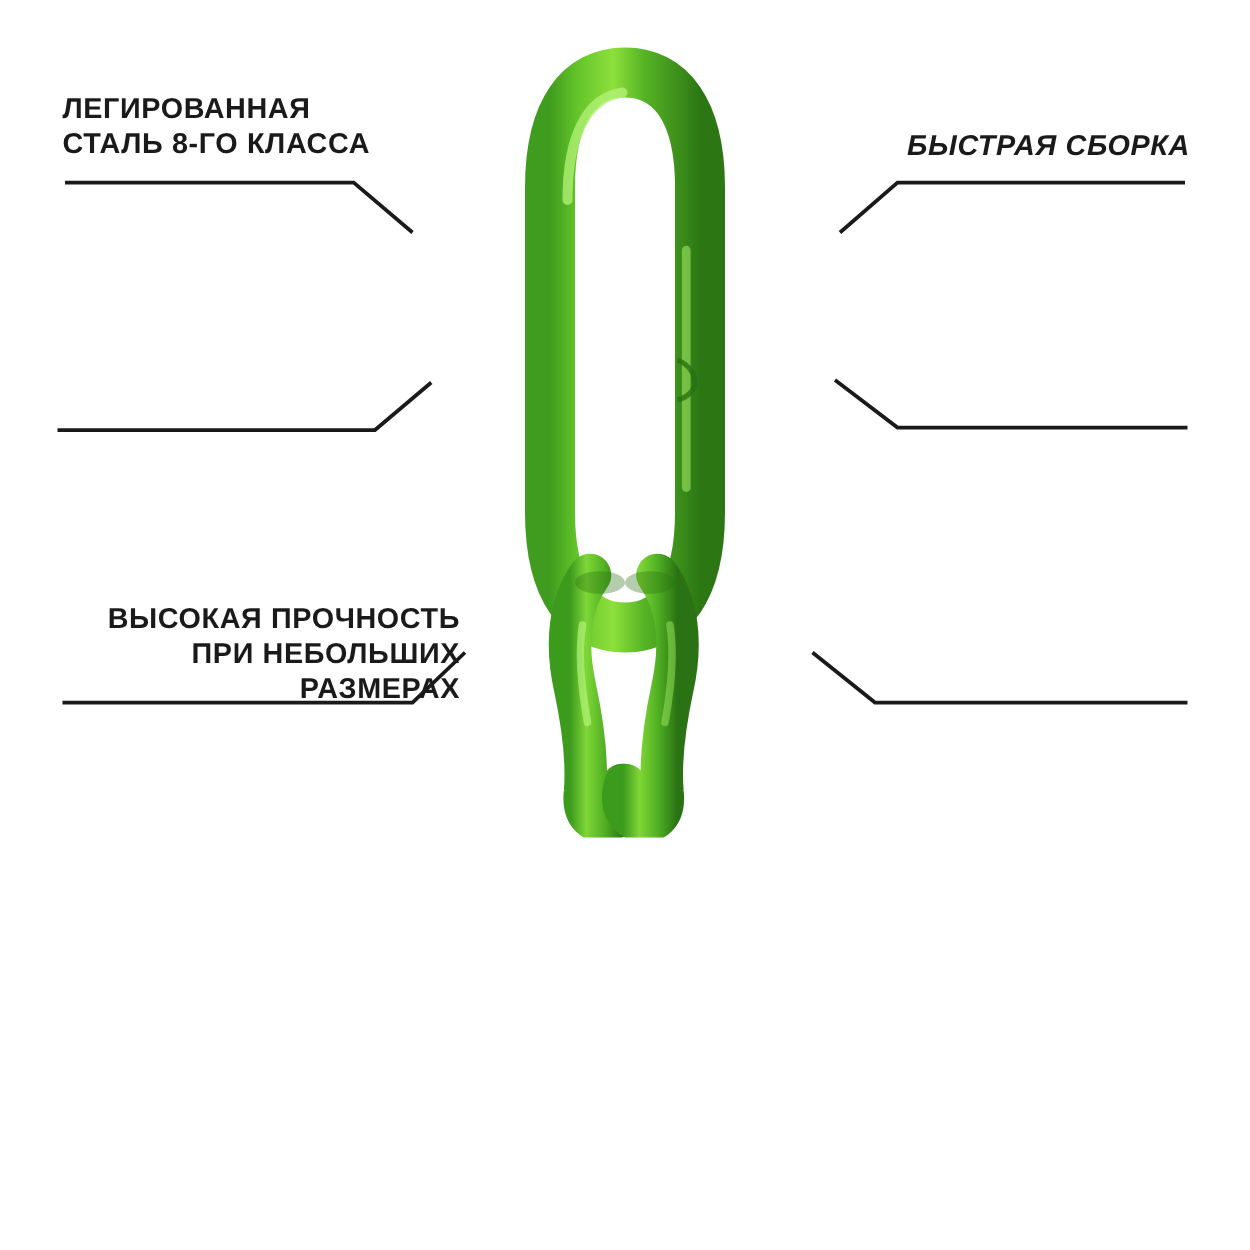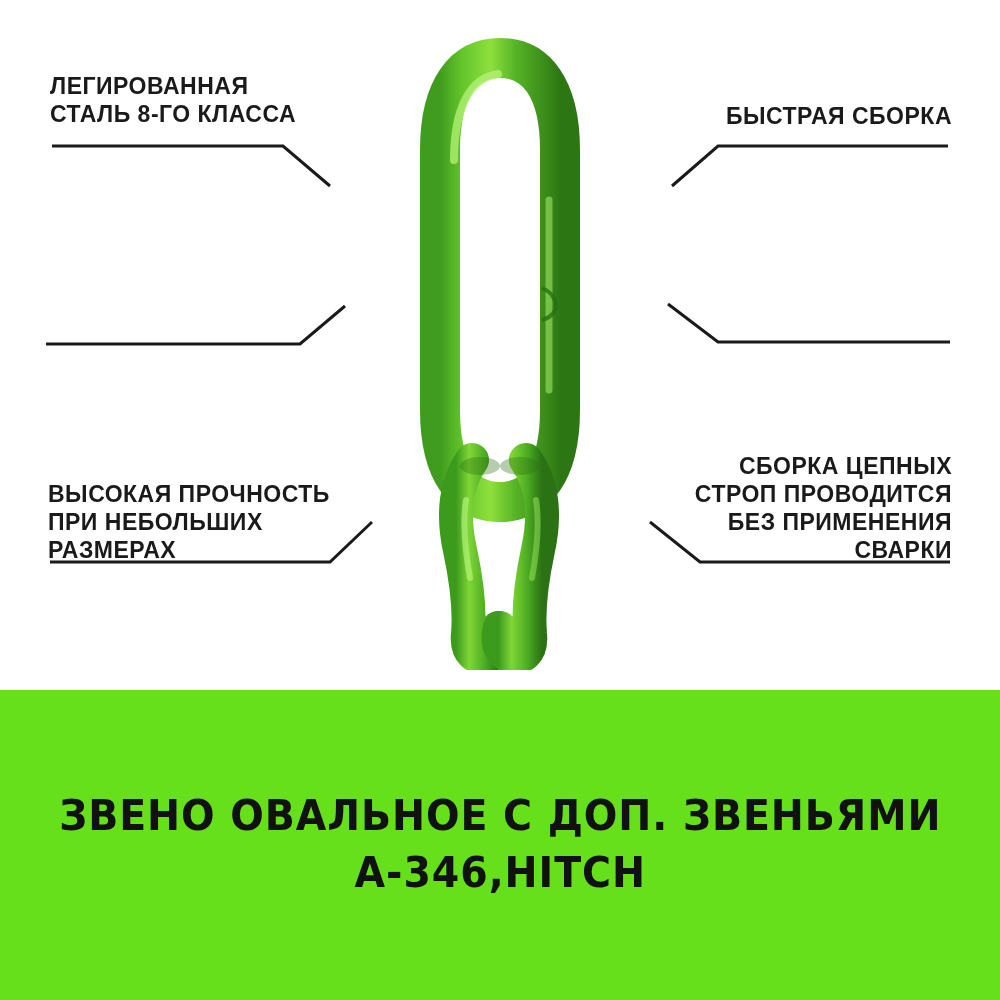--- a/index.html
+++ b/index.html
@@ -23,25 +23,25 @@
     position: absolute;
     font-weight: bold;
     color: #1a1a1a;
     letter-spacing: 0.5px;
     line-height: 1.22;
     font-size: 23px;
     text-transform: uppercase;
     white-space: pre-line;
   }
   .callout.left  { text-align: left; }
-  .callout.right { text-align: right; }
+  .callout.right { text-align: right; font-style: italic; }
 
   #callout-steel      { left: 50px;  top: 72px;  width: 300px; }
   #callout-safety     { left: 45px;  top: 258px; width: 290px; }
-  #callout-strength   { left: 48px;  top: 480px; width: 320px; }
+  #callout-strength   { left: 48px;  top: 480px; width: 320px; text-align: right; }
 
   #callout-assembly   { right: 48px; top: 102px; width: 300px; }
   #callout-coating    { right: 48px; top: 232px; width: 250px; }
   #callout-nowelding  { right: 48px; top: 452px; width: 280px; }
 
   
   #leaders {
     position: absolute;
     left: 0; top: 0;
     width: 1000px;
@@ -107,24 +107,20 @@
 СТАЛЬ 8-ГО КЛАССА</div>
 
 
   <div class="callout left" id="callout-strength">ВЫСОКАЯ ПРОЧНОСТЬ
 ПРИ НЕБОЛЬШИХ
 РАЗМЕРАХ</div>
 
   <div class="callout right" id="callout-assembly">БЫСТРАЯ СБОРКА</div>
 
 
-  <div class="callout right" id="callout-nowelding">СБОРКА ЦЕПНЫХ
-СТРОП ПРОВОДИТСЯ
-БЕЗ ПРИМЕНЕНИЯ
-СВАРКИ</div>
 
   <div id="product">
     <svg width="340" height="640" viewBox="0 0 340 640">
       <defs>
         <linearGradient id="gMain" x1="0" y1="0" x2="1" y2="0">
           <stop offset="0%" stop-color="#3f9c1e"></stop>
           <stop offset="18%" stop-color="#63c42a"></stop>
           <stop offset="42%" stop-color="#8ee03c"></stop>
           <stop offset="62%" stop-color="#57b526"></stop>
           <stop offset="100%" stop-color="#2c7714"></stop>
@@ -159,18 +155,14 @@
                C202 622 192 630 180 626 C170 622 166 612 170 598" fill="none" stroke="url(#gSub)" stroke-width="34" stroke-linecap="round"></path>
 
       <path d="M136 470 C132 496 136 526 140 548" fill="none" stroke="#b9f67f" stroke-width="6" stroke-linecap="round" opacity="0.65"></path>
       <path d="M206 470 C210 496 206 526 202 548" fill="none" stroke="#9bea60" stroke-width="6" stroke-linecap="round" opacity="0.5"></path>
 
       <ellipse cx="150" cy="436" rx="20" ry="9" fill="#2a6f12" opacity="0.35"></ellipse>
       <ellipse cx="190" cy="436" rx="20" ry="9" fill="#2a6f12" opacity="0.35"></ellipse>
     </svg>
   </div>
 
-  <div id="banner">
-    <div id="banner-title">ЗВЕНО ОВАЛЬНОЕ С ДОП. ЗВЕНЬЯМИ
-A-346,HITCH</div>
-  </div>
 
 </div>
 
 </body></html>

